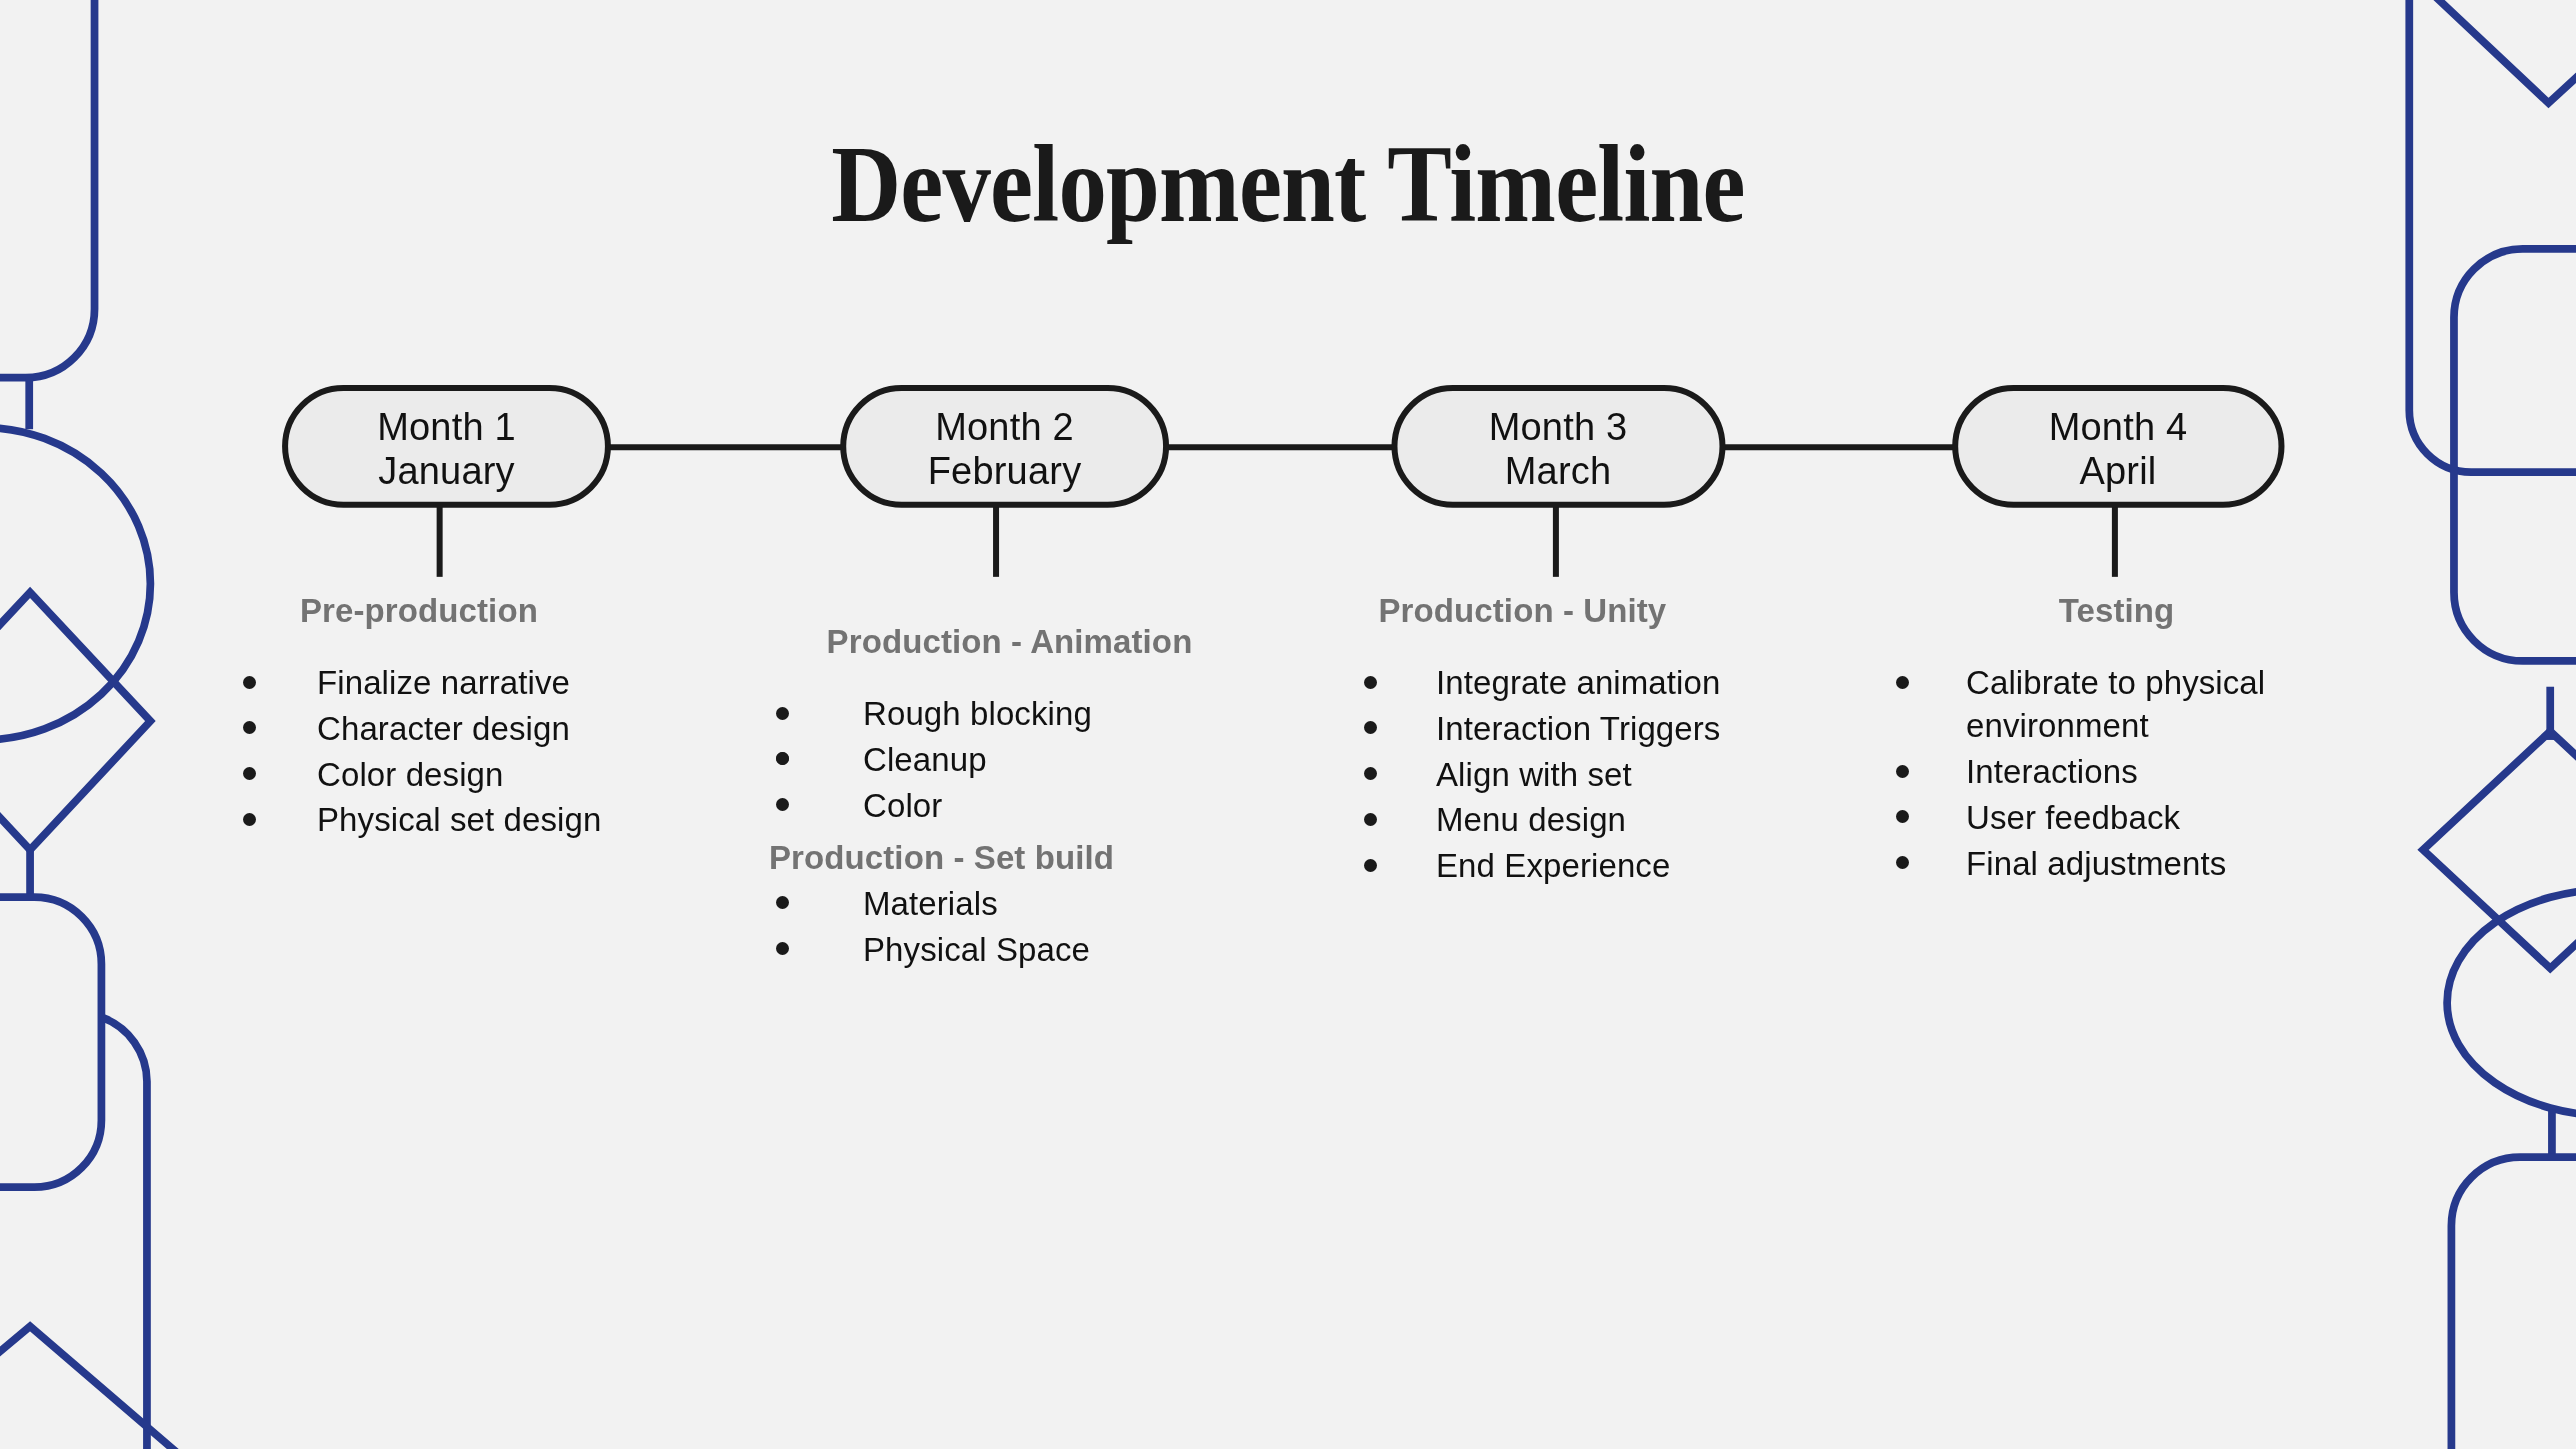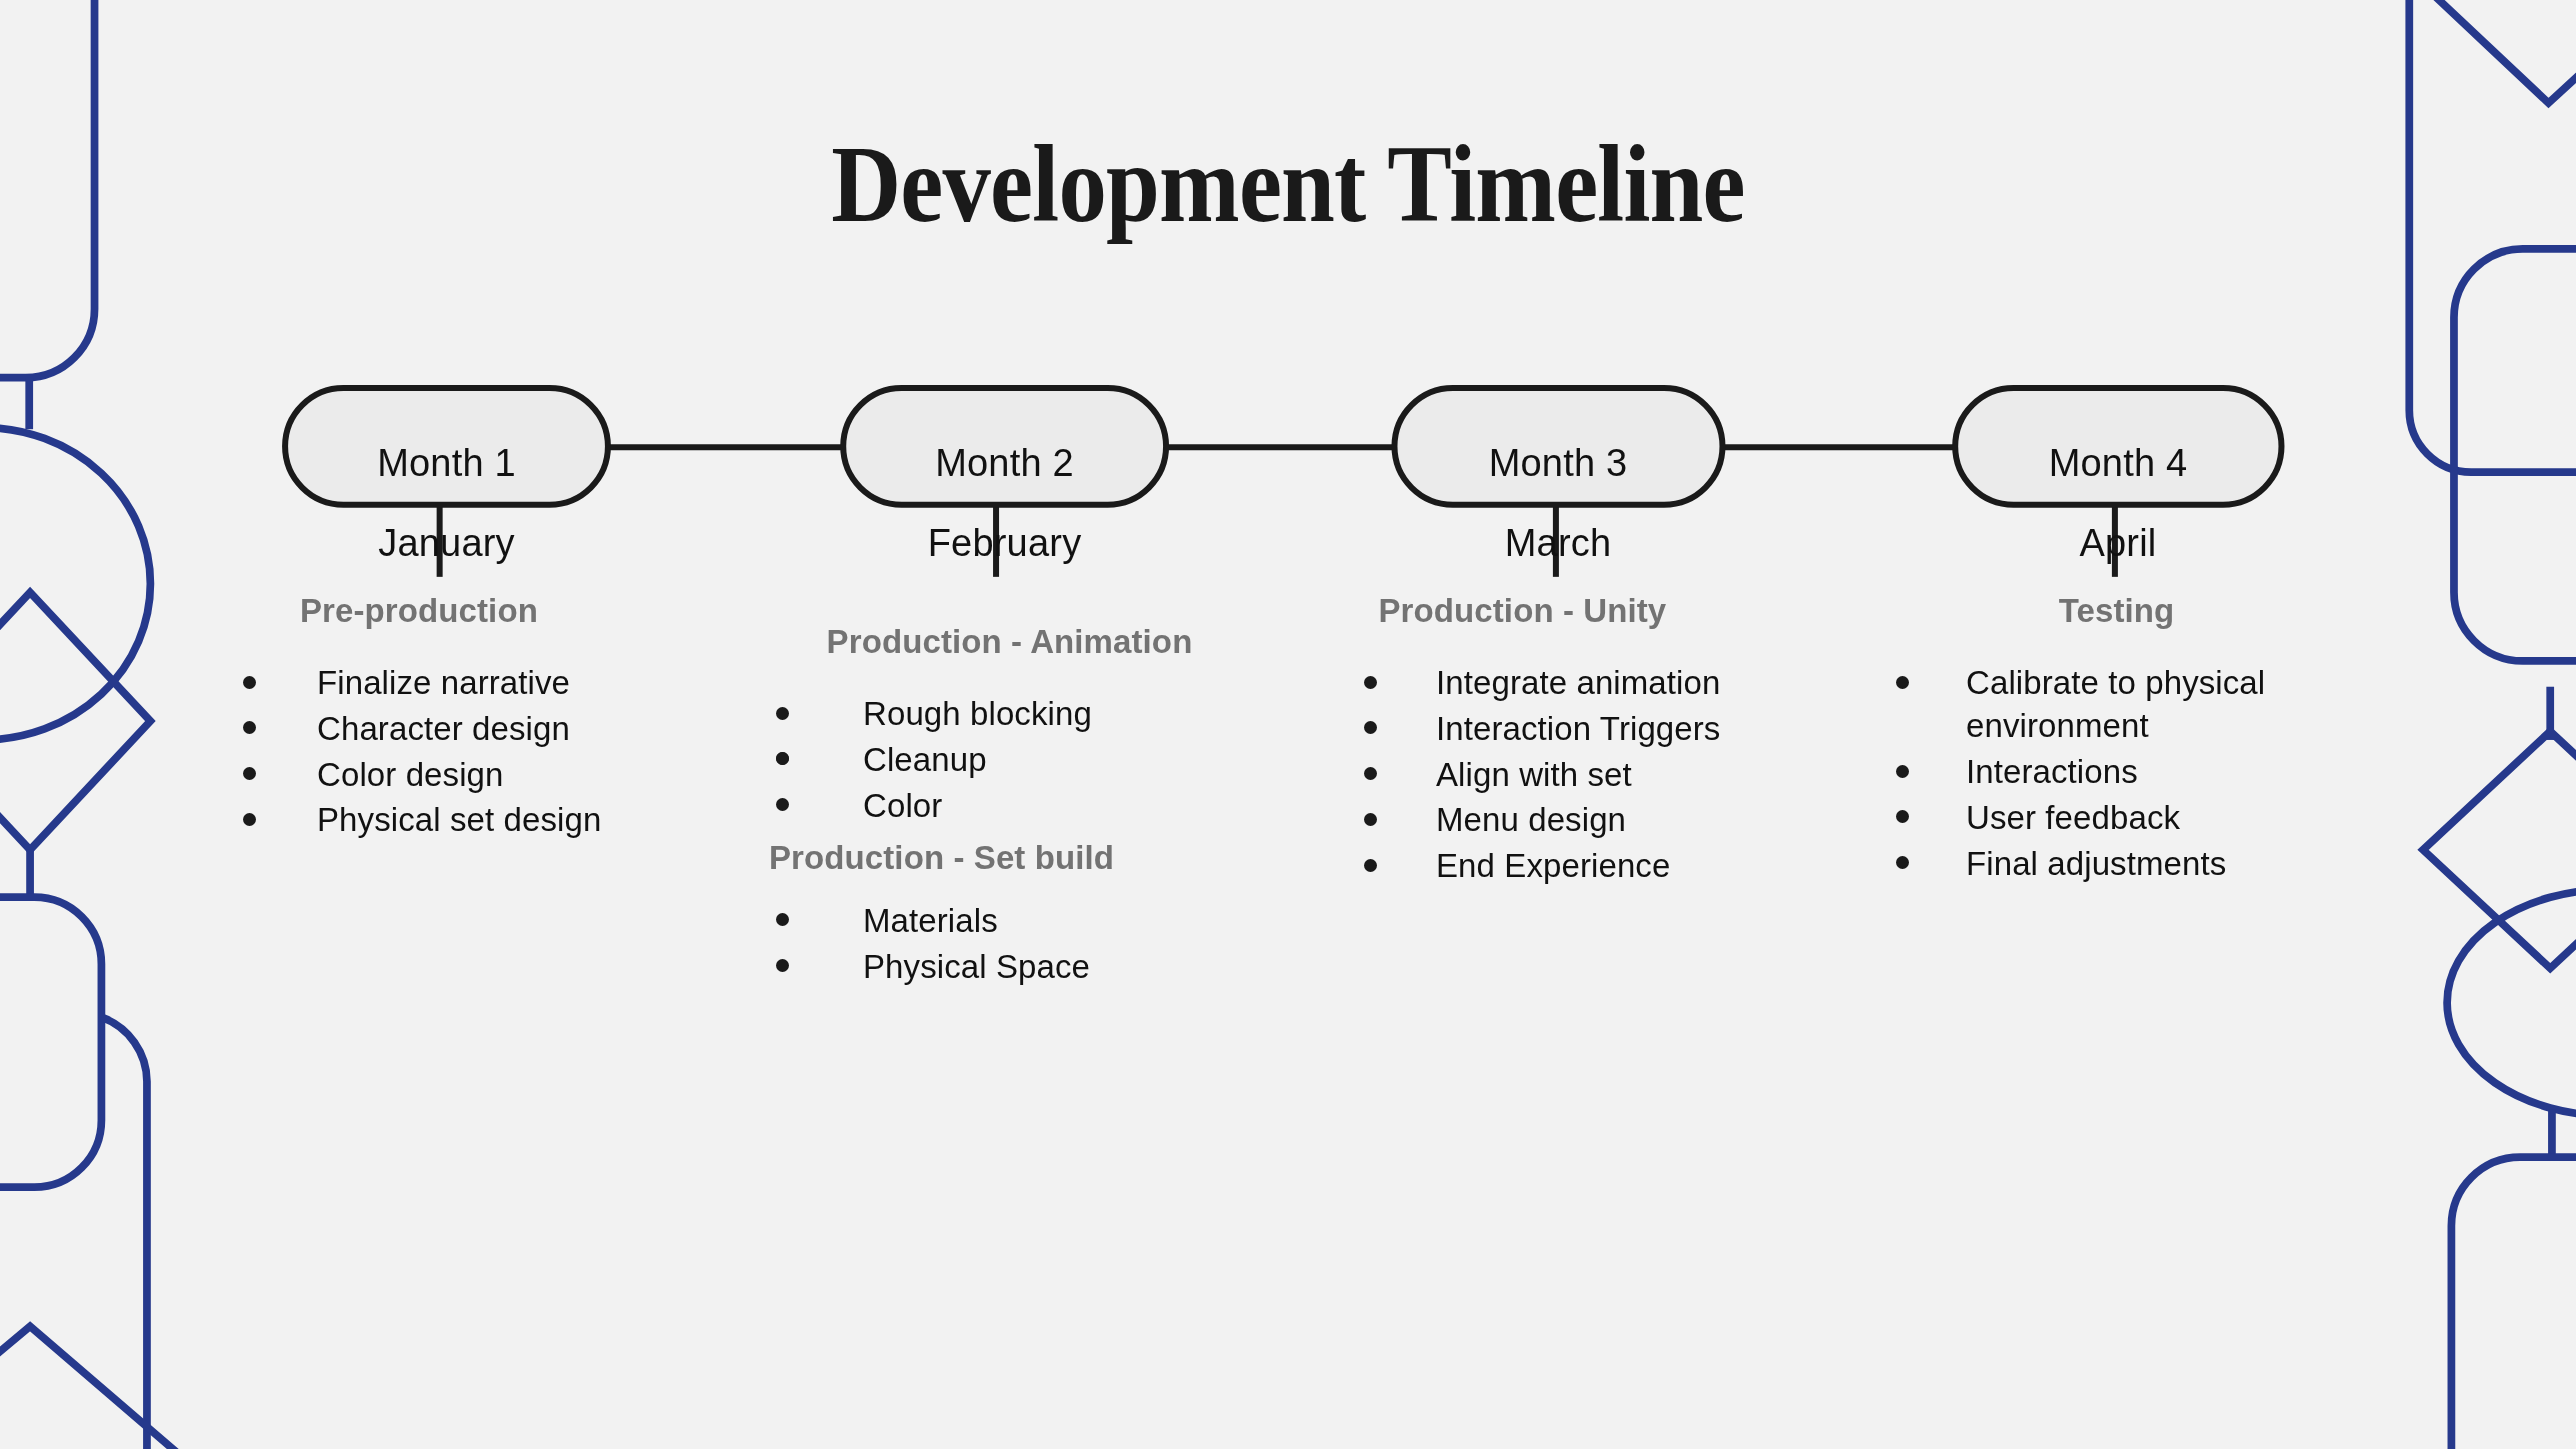--- a/index.html
+++ b/index.html
@@ -62,21 +62,21 @@
   
   .node-label {
     position: absolute;
     text-align: center;
     color: #111111;
     font-size: 38px;
     line-height: 1.17;
     font-family: "Liberation Sans", sans-serif;
     letter-spacing: 0.2px;
   }
-  .node-label .m-line { display: block; margin-top: 36px; }
+  .node-label .m-line { display: block; }
 
   
   .col {
     position: absolute;
     top: 592px;
   }
   .col-heading {
     color: #737373;
     font-weight: 700;
     font-size: 33px;
@@ -90,21 +90,21 @@
     margin-top: 12px;
     margin-bottom: 1.7px;
     text-align: left;
   }
 
   ul.bullets {
     list-style: none;
     margin: 31px 0 0 0;
     padding: 0;
   }
-  ul.bullets.tight { margin-top: 22px; }
+  ul.bullets.tight { margin-top: 5px; }
 
   ul.bullets li {
     position: relative;
     color: #111111;
     font-size: 33px;
     line-height: 1.31;
     font-family: "Liberation Sans", sans-serif;
     padding-left: 81px;
     margin: 0 0 2.6px 0;
     letter-spacing: 0.1px;

